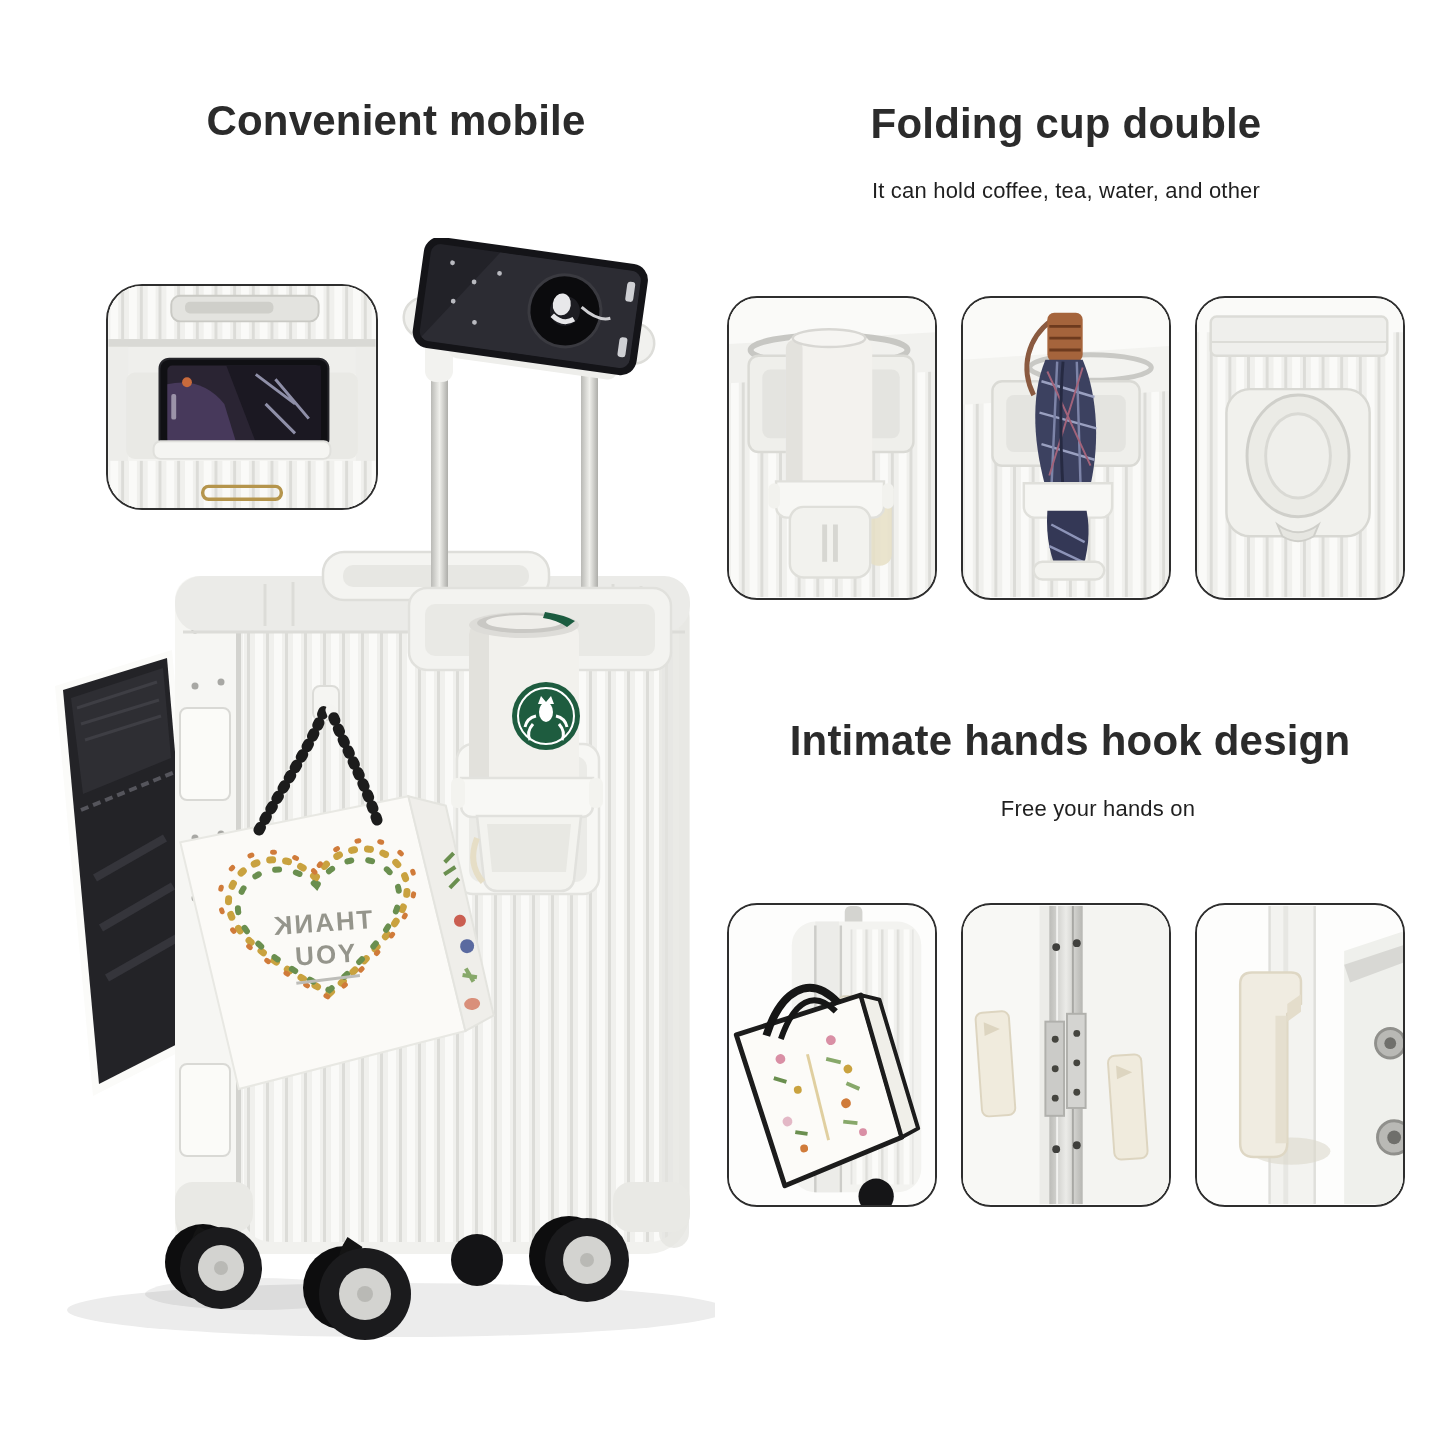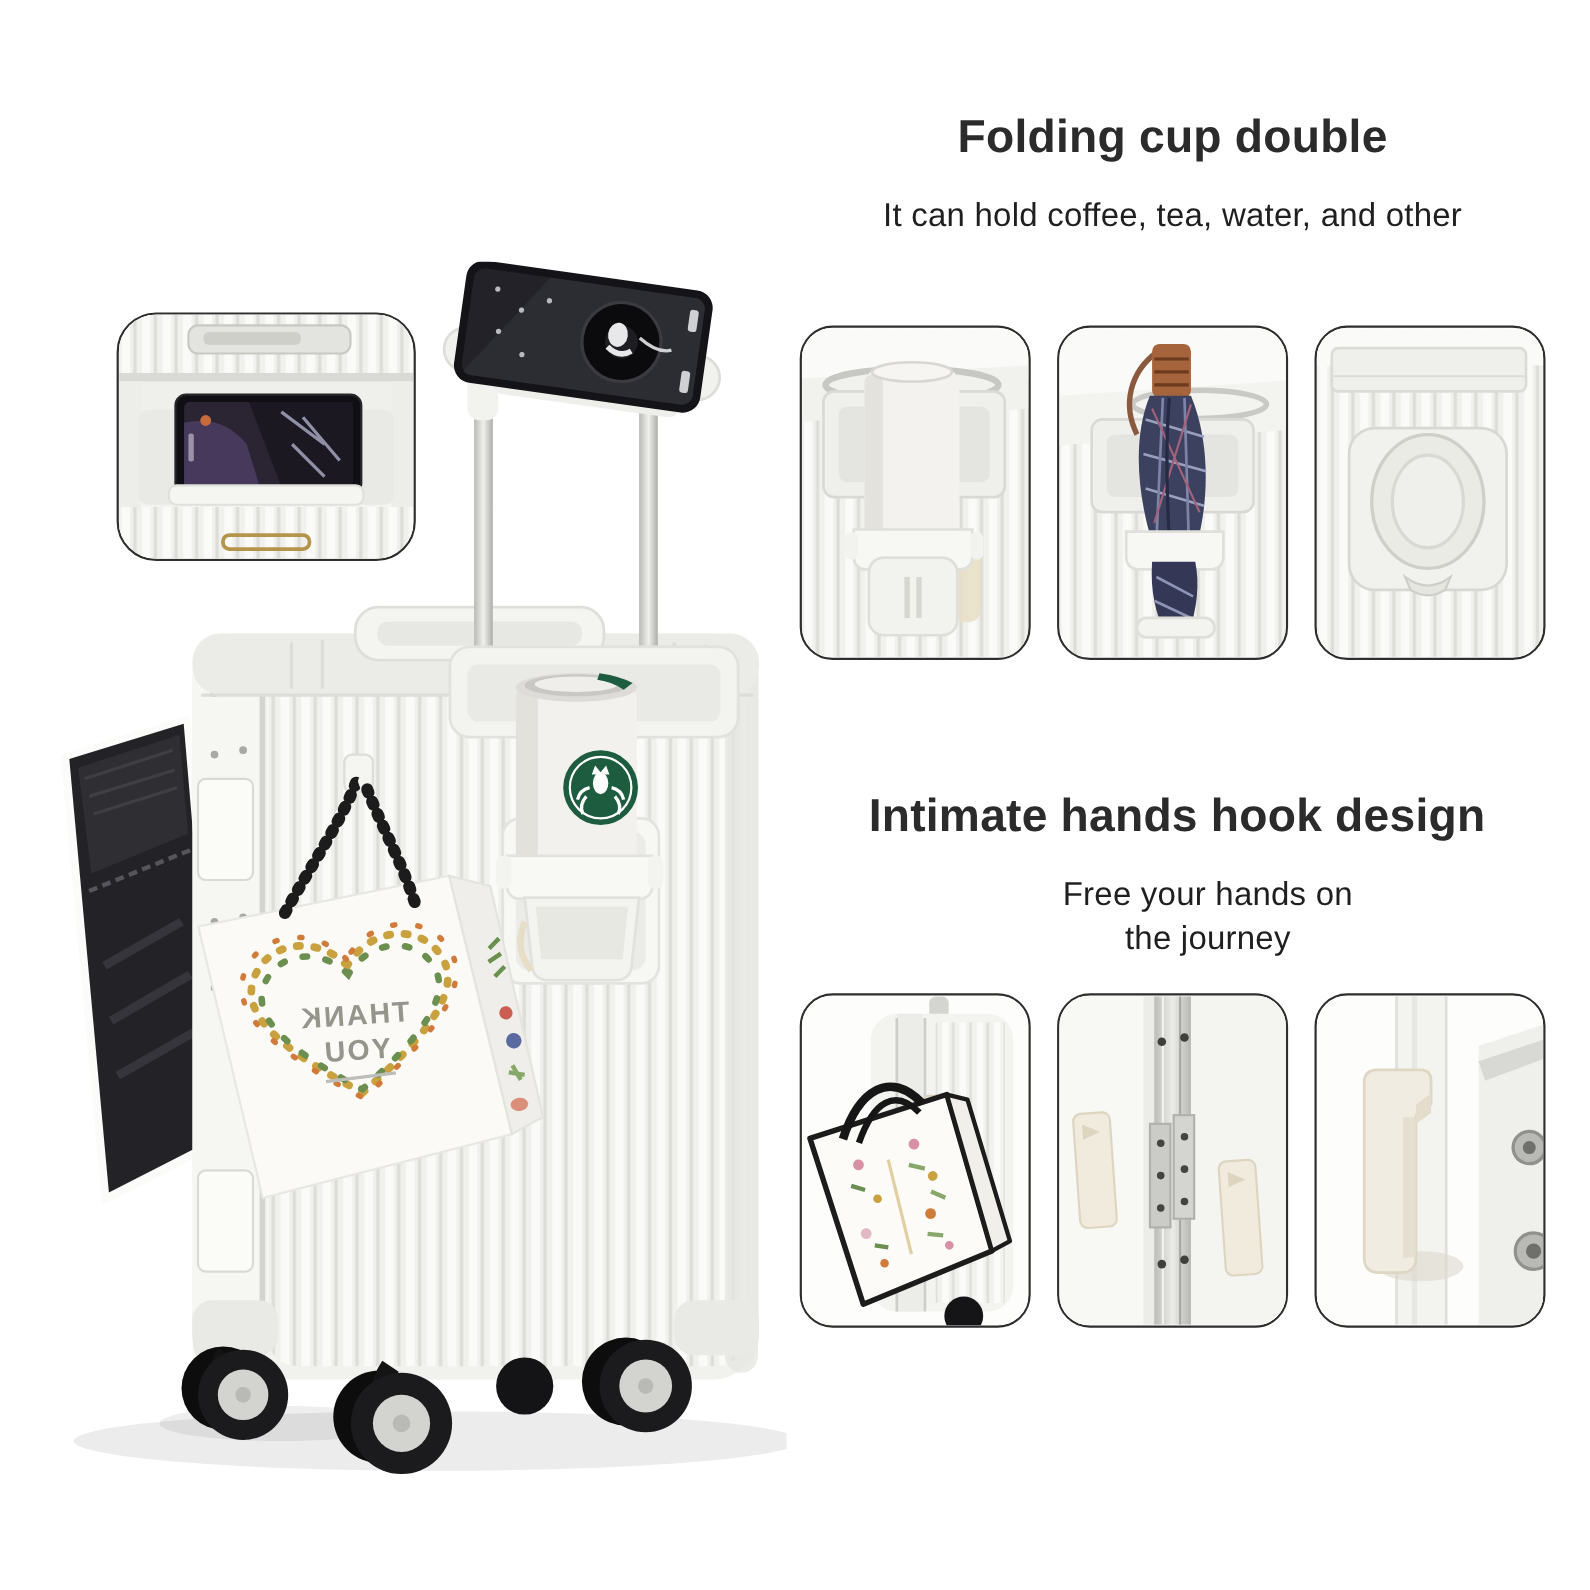--- a/index.html
+++ b/index.html
@@ -6,21 +6,21 @@
   body{
     width:1445px;height:1445px;position:relative;overflow:hidden;
     background:#ffffff;font-family:"Liberation Sans",sans-serif;
   }
   .abs{position:absolute;}
   .title{
     margin:0;font-weight:700;font-size:42px;line-height:1.18;
     color:#2b2b2b;text-align:center;letter-spacing:.2px;
   }
   .desc{
-    margin:0;font-size:30px;line-height:1.32;color:#1f1f1f;
+    margin:0;font-size:22px;line-height:1.32;color:#1f1f1f;
     text-align:center;letter-spacing:.2px;
   }
   .inset{
     background:#fff;border:2.5px solid #2e2e2e;overflow:hidden;
     margin:0;box-sizing:border-box;
   }
   .inset svg{display:block;width:100%;height:100%;}
   .inset-a{left:106px;top:284px;width:272px;height:226px;border-radius:36px;}
   .row{position:absolute;display:flex;gap:24px;}
   .row .inset{width:210px;height:304px;border-radius:30px;flex:0 0 auto;position:relative;}
@@ -31,20 +31,21 @@
   .t-phone{left:90px;top:96px;width:612px;}
   .t-cup{left:760px;top:99px;width:612px;}
   .d-cup{left:728px;top:176px;width:676px;}
   .t-hook{left:745px;top:716px;width:650px;}
   .d-hook{left:873px;top:794px;width:450px;}
 </style>
 </head>
 <body>
 
 <h2 class="title abs t-phone">
+  <span style="display:block">Convenient mobile</span>
 </h2>
 
 <figure class="inset abs inset-a">
   <svg viewBox="0 0 272 226">
     <defs>
       <pattern id="rA" width="19" height="20" patternUnits="userSpaceOnUse">
         <rect width="19" height="20" fill="#f0f0ed"></rect>
           <rect x="2" width="8" height="20" fill="#fafaf8"></rect>
           <rect x="13" width="3" height="20" fill="#dcdcd8"></rect>
       </pattern>
@@ -343,21 +344,20 @@
       <ellipse cx="103" cy="160" rx="52" ry="62" fill="#ebebe6" stroke="#cfcfca" stroke-width="3"></ellipse>
       <ellipse cx="103" cy="160" rx="33" ry="43" fill="#efefeb" stroke="#d9d9d4" stroke-width="3"></ellipse>
       <path d="M82,230 q21,16 42,0 l-5,12 q-16,10 -32,0 z" fill="#e6e6e1" stroke="#cfcfca" stroke-width="2"></path>
     </svg>
   </figure>
 </div>
 
 <h2 class="title abs t-hook">Intimate hands hook design</h2>
 <p class="desc abs d-hook">
   <span style="display:block">Free your hands on</span>
-  <span style="display:block">the journey</span>
 </p>
 
 <div class="row row2">
 
   <figure class="inset">
     <svg viewBox="0 0 210 304">
       <defs>
         <pattern id="rE" width="16" height="20" patternUnits="userSpaceOnUse">
           <rect width="16" height="20" fill="#f1f1ee"></rect>
             <rect x="2" width="6" height="20" fill="#fbfbf9"></rect>

